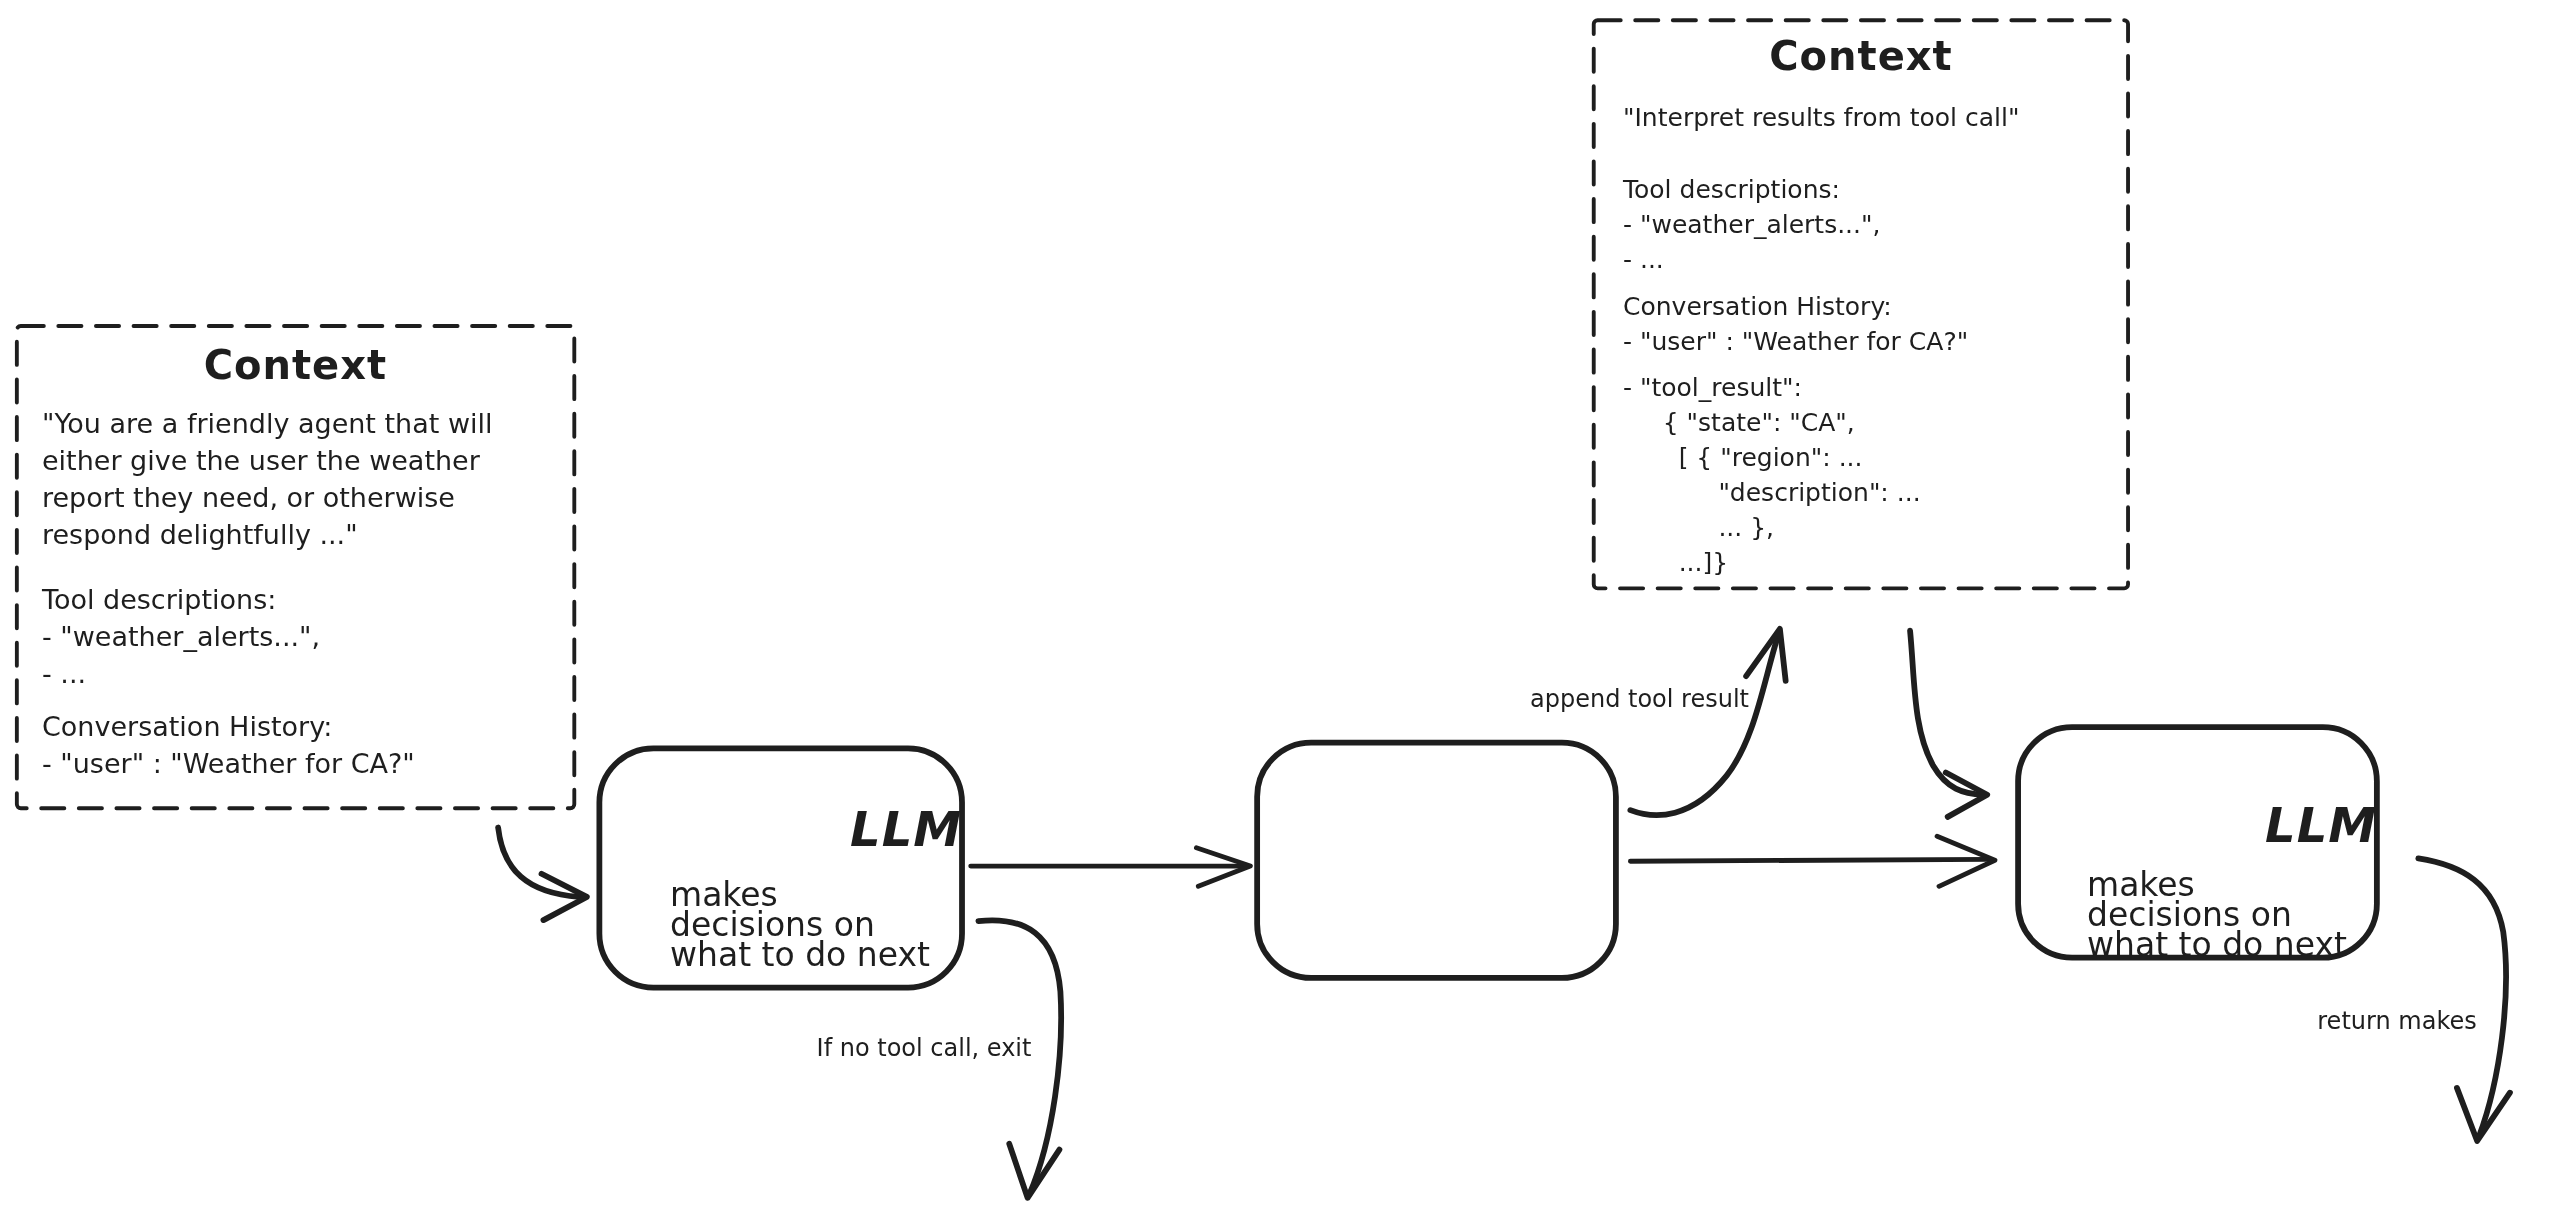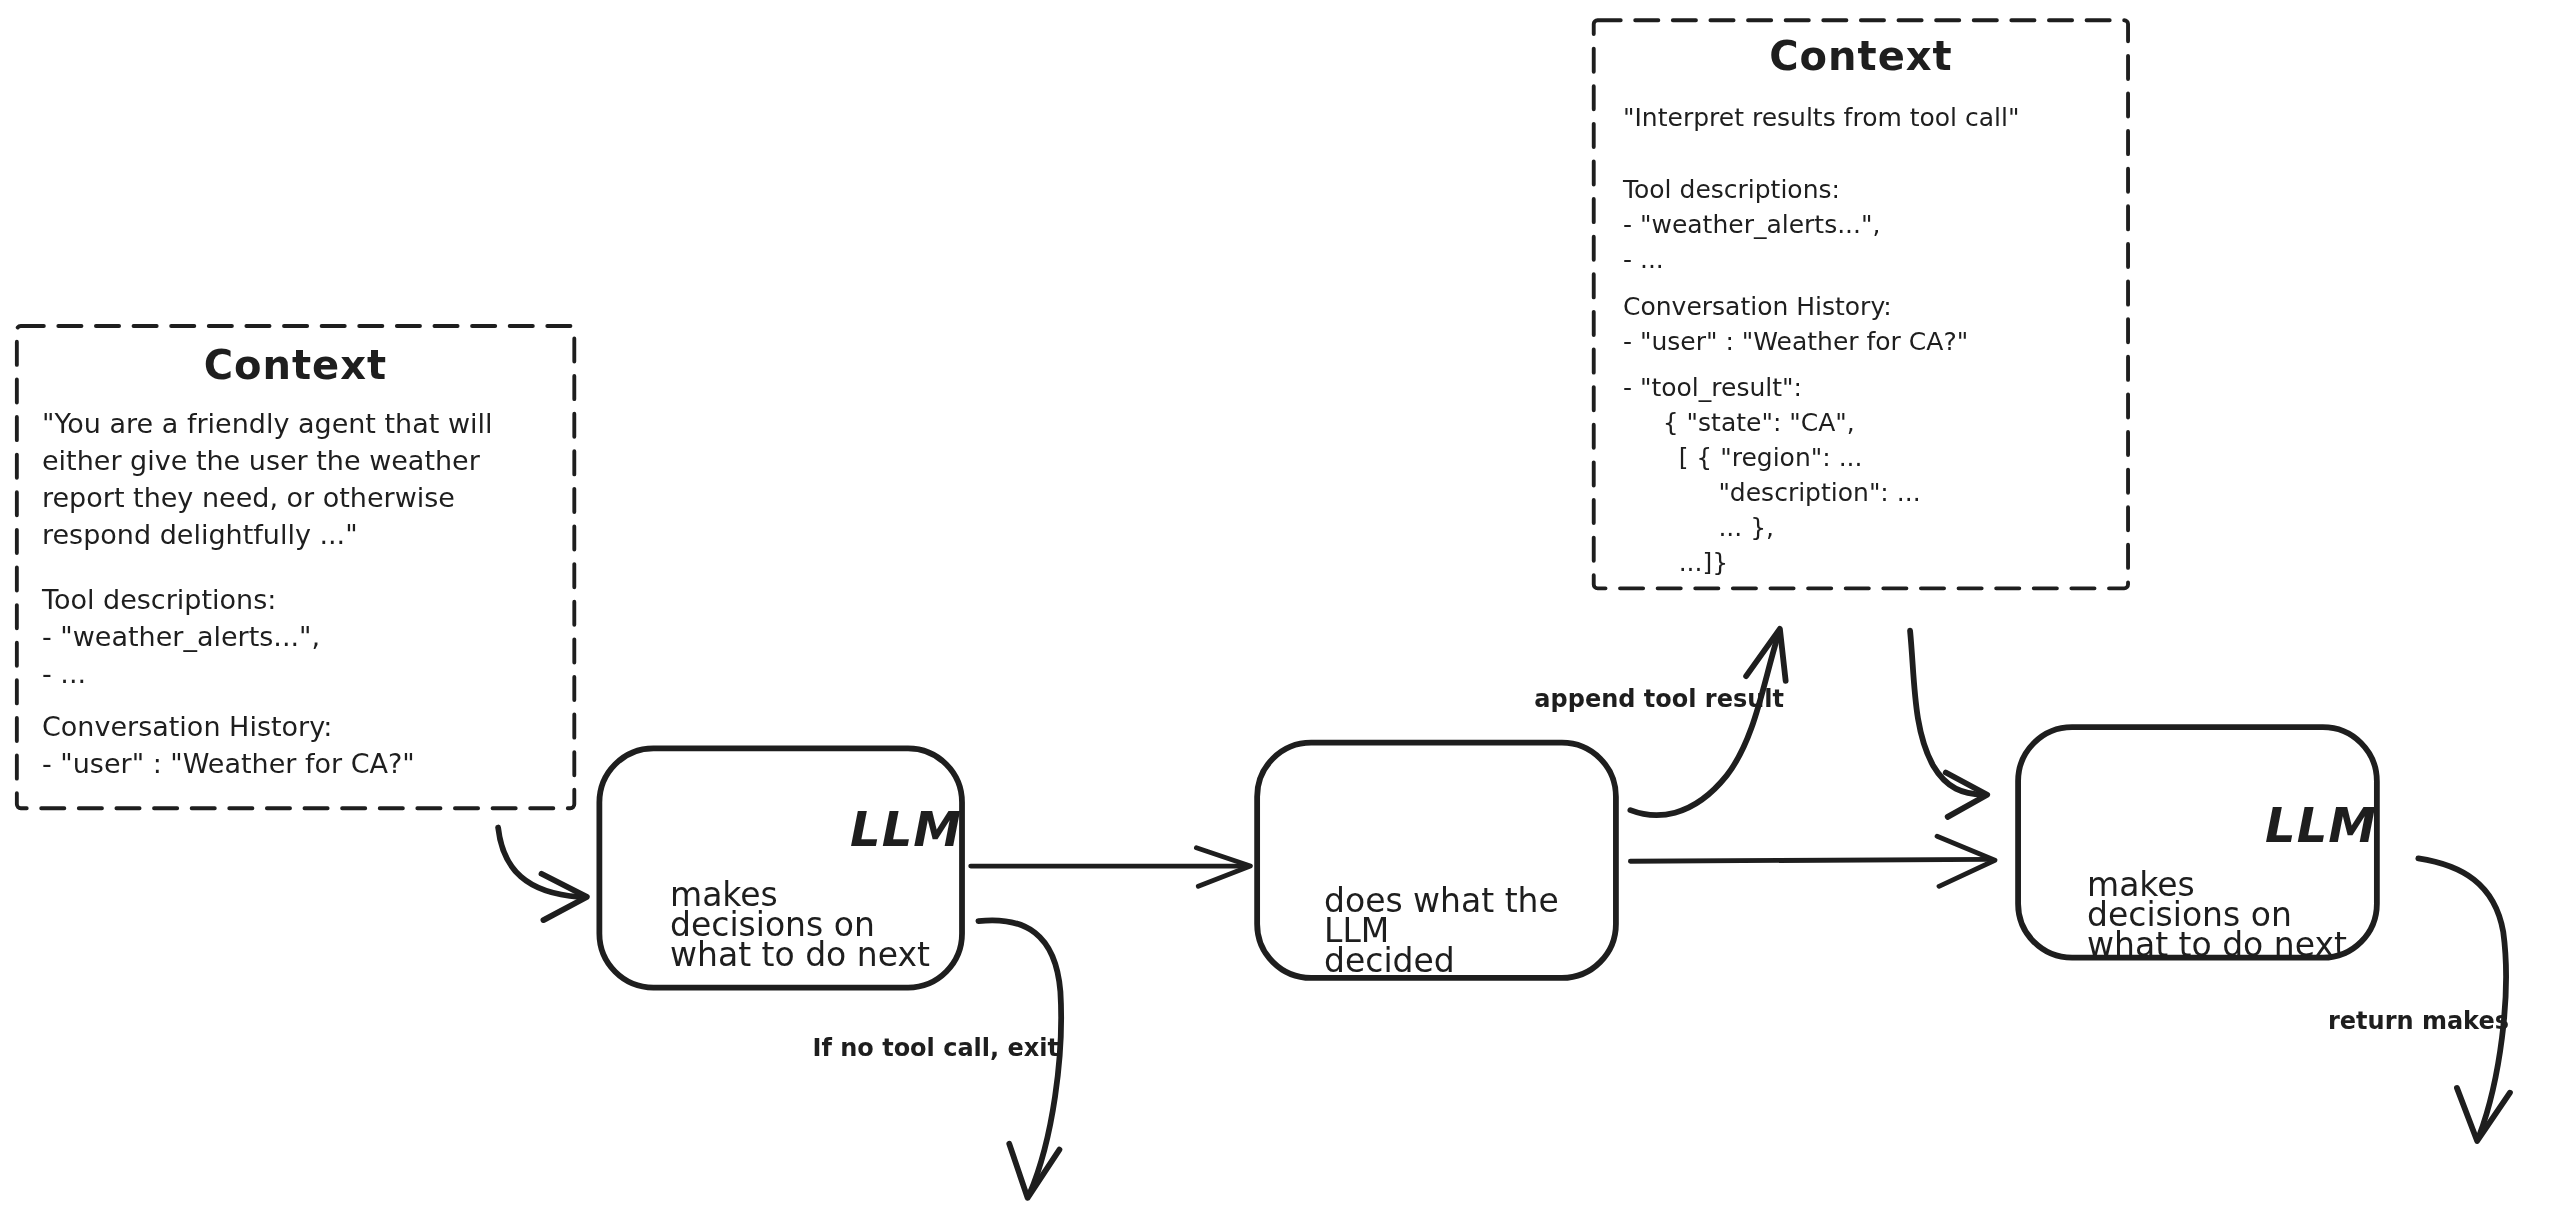--- a/index.html
+++ b/index.html
@@ -24,21 +24,21 @@
   .ctx-body-l { font-size: 27px; line-height: 37px; }
   .ctx-body-r { font-size: 25px; line-height: 35px; }
   .node-title {
     font-size: 48px;
     font-weight: 600;
     text-align: right;
     letter-spacing: 1px;
   }
   .node-title.italic { font-style: italic; }
   .node-sub { font-size: 33px; line-height: 30px; }
-  .edge-label { font-size: 24px; text-align: right; font-weight: bold; }
+  .edge-label { font-size: 24px; text-align: center; }
 </style>
 </head>
 <body>
 
 <div class="canvas">
 
   <svg class="layer" width="2576" height="1221" viewBox="0 0 2670 1266" fill="none" stroke="#1e1e1e" stroke-linecap="round" stroke-linejoin="round">
 
     <rect x="17" y="338" width="578" height="500" rx="4" stroke-width="4" stroke-dasharray="24 15"></rect>
     <rect x="1652" y="21" width="554" height="589" rx="4" stroke-width="4" stroke-dasharray="24 15"></rect>
@@ -105,22 +105,20 @@
      { "state": "CA",
        [ { "region": ...
             "description": ...
             ... },
        ...]}</div>
 
   <div class="txt node-title italic" style="left:599px; top:801px; width:363px;">LLM</div>
   <div class="txt node-sub pre" style="left:670px; top:880px; width:270px;">makes decisions on
 what to do next</div>
 
-  <div class="txt node-sub pre" style="left:1324px; top:886px; width:270px;">does what the LLM
-decided</div>
 
   <div class="txt node-title italic" style="left:2018px; top:797px; width:359px;">LLM</div>
   <div class="txt node-sub pre" style="left:2087px; top:870px; width:270px;">makes decisions on
 what to do next</div>
 
   <div class="txt edge-label" style="left:1495px; top:685px; width:289px;">append tool result</div>
   <div class="txt edge-label" style="left:789px; top:1034px; width:270px;">If no tool call, exit</div>
   <div class="txt edge-label" style="left:2285px; top:1007px; width:224px;">return makes</div>
 
 </div>

